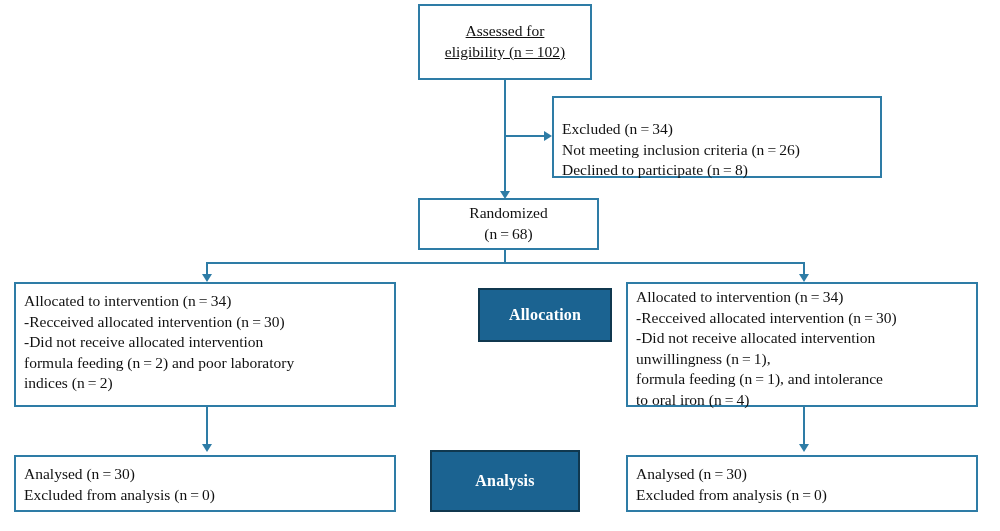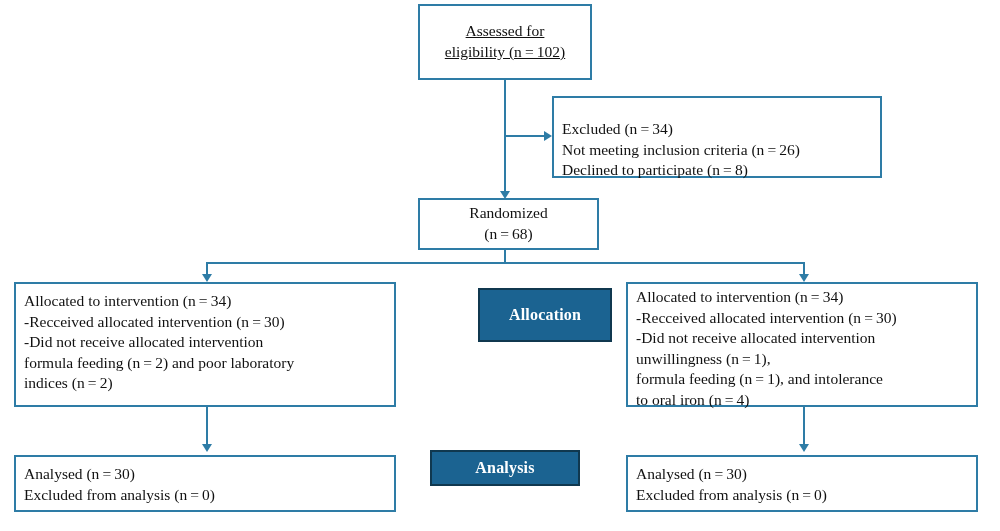--- a/index.html
+++ b/index.html
@@ -128,21 +128,21 @@
     <span class="ln">formula feeding (n = 1), and intolerance</span>
     <span class="ln">to oral iron (n = 4)</span>
   </div>
 
   <div class="vline" style="left:206px; top:407px; width:2px; height:43px;"></div>
   <div class="arrow-down" style="left:202px; top:444px;"></div>
 
   <div class="vline" style="left:803px; top:407px; width:2px; height:43px;"></div>
   <div class="arrow-down" style="left:799px; top:444px;"></div>
 
-  <div class="banner" style="left:430px; top:450px; width:150px; height:36px;">
+  <div class="banner" style="left:430px; top:450px; width:150px; height:62px;">
     <span>Analysis</span>
   </div>
 
   <div class="node left" style="left:14px; top:455px; width:382px; height:57px; padding-top:7px;">
     <span class="ln">Analysed (n = 30)</span>
     <span class="ln">Excluded from analysis (n = 0)</span>
   </div>
 
   <div class="node left" style="left:626px; top:455px; width:352px; height:57px; padding-top:7px;">
     <span class="ln">Analysed (n = 30)</span>

